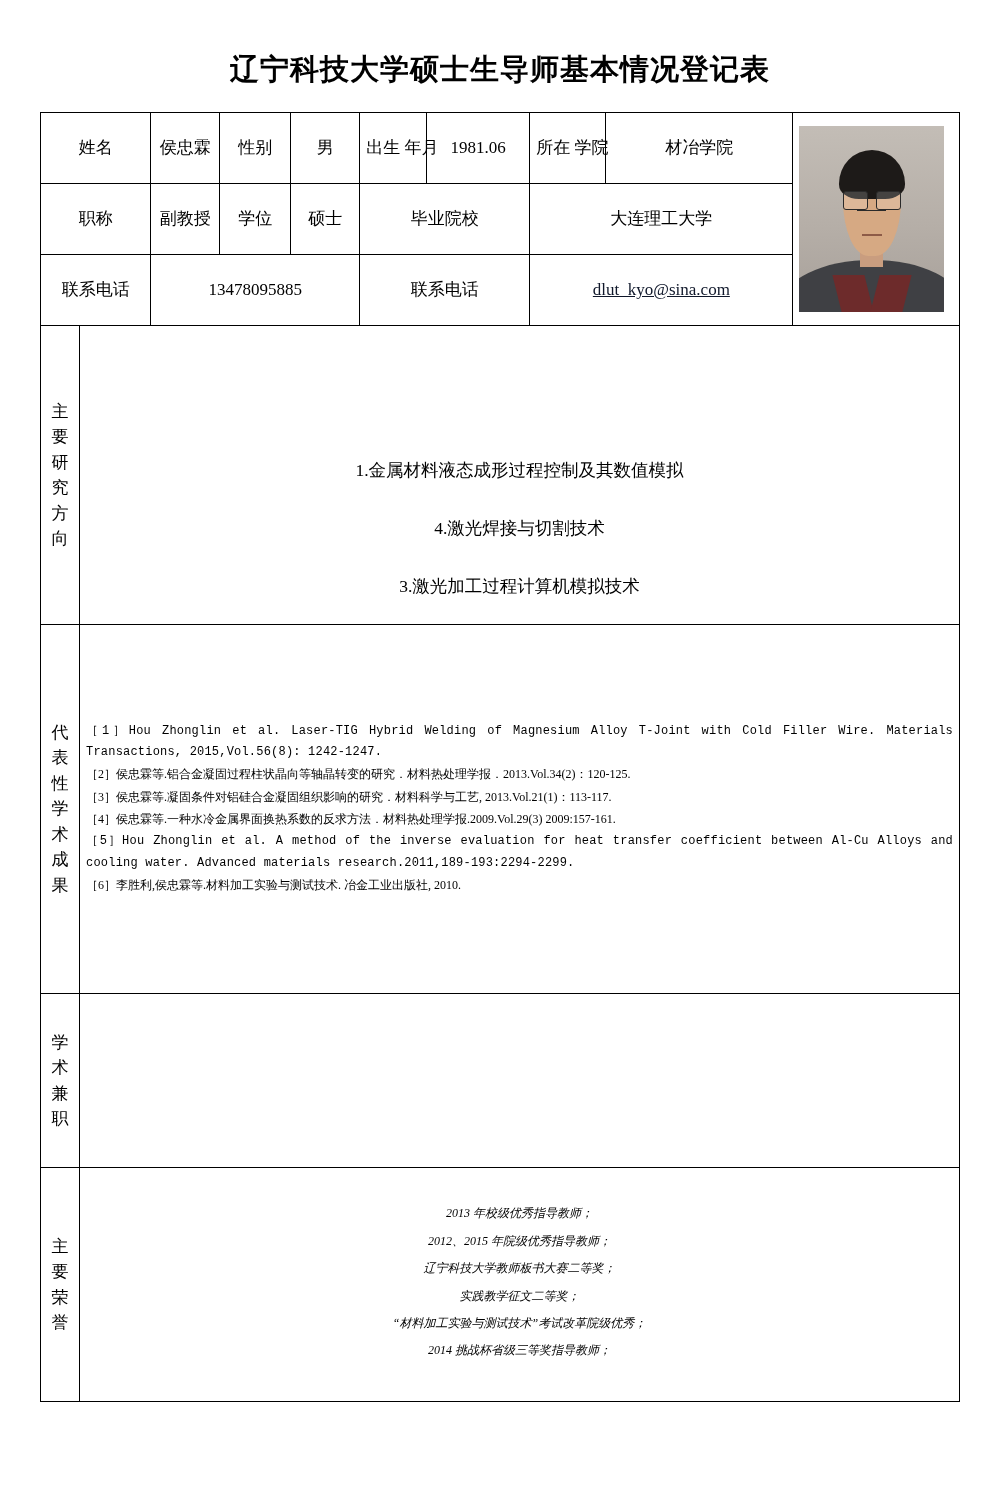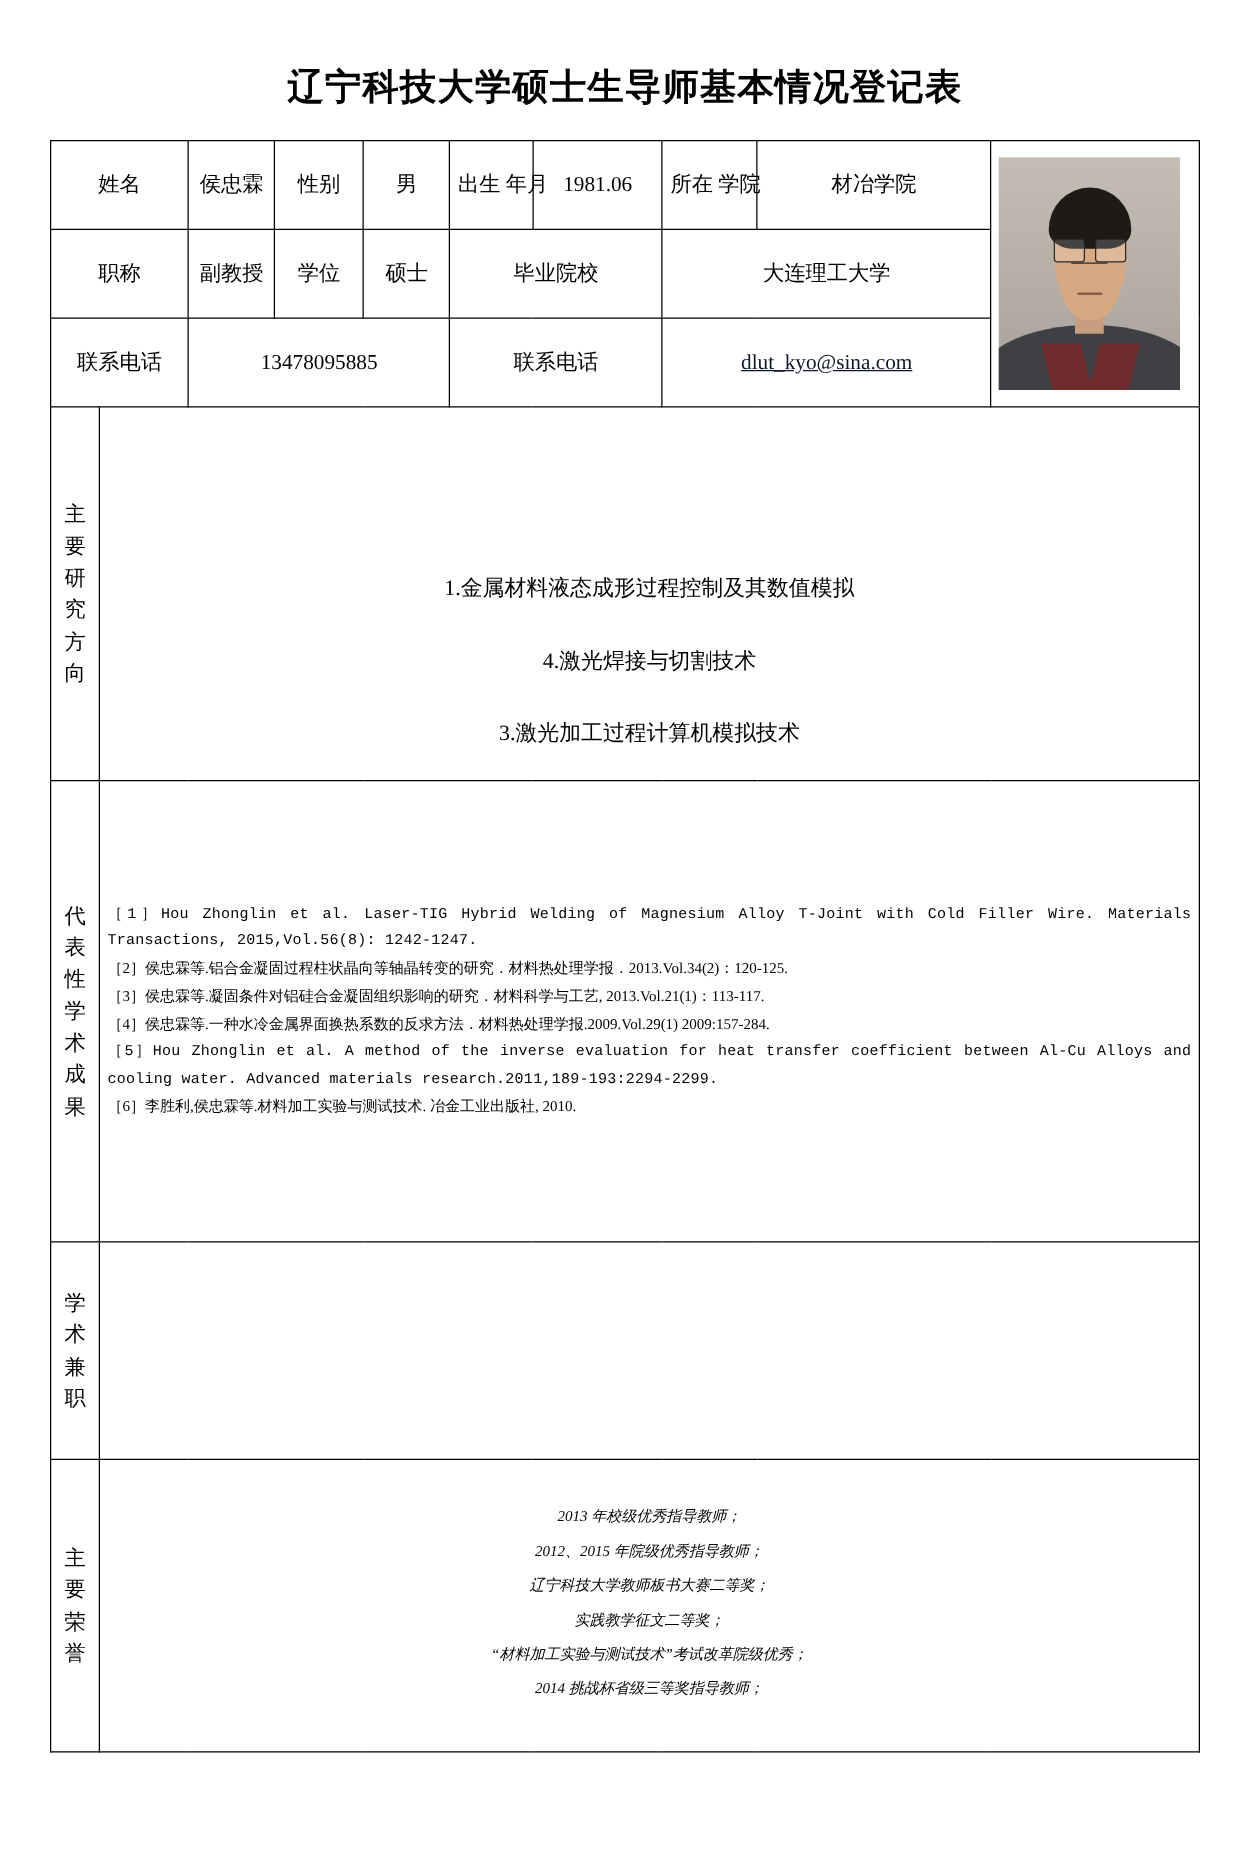--- a/index.html
+++ b/index.html
@@ -321,21 +321,21 @@
         <span>性</span>
         <span>学</span>
         <span>术</span>
         <span>成</span>
         <span>果</span>
       </td>
       <td colspan="9" class="content-cell achv">
         <p class="mono">［1］Hou Zhonglin et al. Laser-TIG Hybrid Welding of Magnesium Alloy T-Joint with Cold Filler Wire. Materials Transactions, 2015,Vol.56(8): 1242-1247.</p>
         <p>［2］侯忠霖等.铝合金凝固过程柱状晶向等轴晶转变的研究．材料热处理学报．2013.Vol.34(2)：120-125.</p>
         <p>［3］侯忠霖等.凝固条件对铝硅合金凝固组织影响的研究．材料科学与工艺, 2013.Vol.21(1)：113-117.</p>
-        <p>［4］侯忠霖等.一种水冷金属界面换热系数的反求方法．材料热处理学报.2009.Vol.29(1) 2009:157-284.</p>
+        <p>［4］侯忠霖等.一种水冷金属界面换热系数的反求方法．材料热处理学报.2009.Vol.29(3) 2009:157-161.</p>
         <p class="mono">［5］Hou Zhonglin et al. A method of the inverse evaluation for heat transfer coefficient between Al-Cu Alloys and cooling water. Advanced materials research.2011,189-193:2294-2299.</p>
         <p>［6］李胜利,侯忠霖等.材料加工实验与测试技术. 冶金工业出版社, 2010.</p>
       </td>
     </tr>
 
     <tr>
       <td class="vlabel">
         <span>学</span>
         <span>术</span>
         <span>兼</span>

